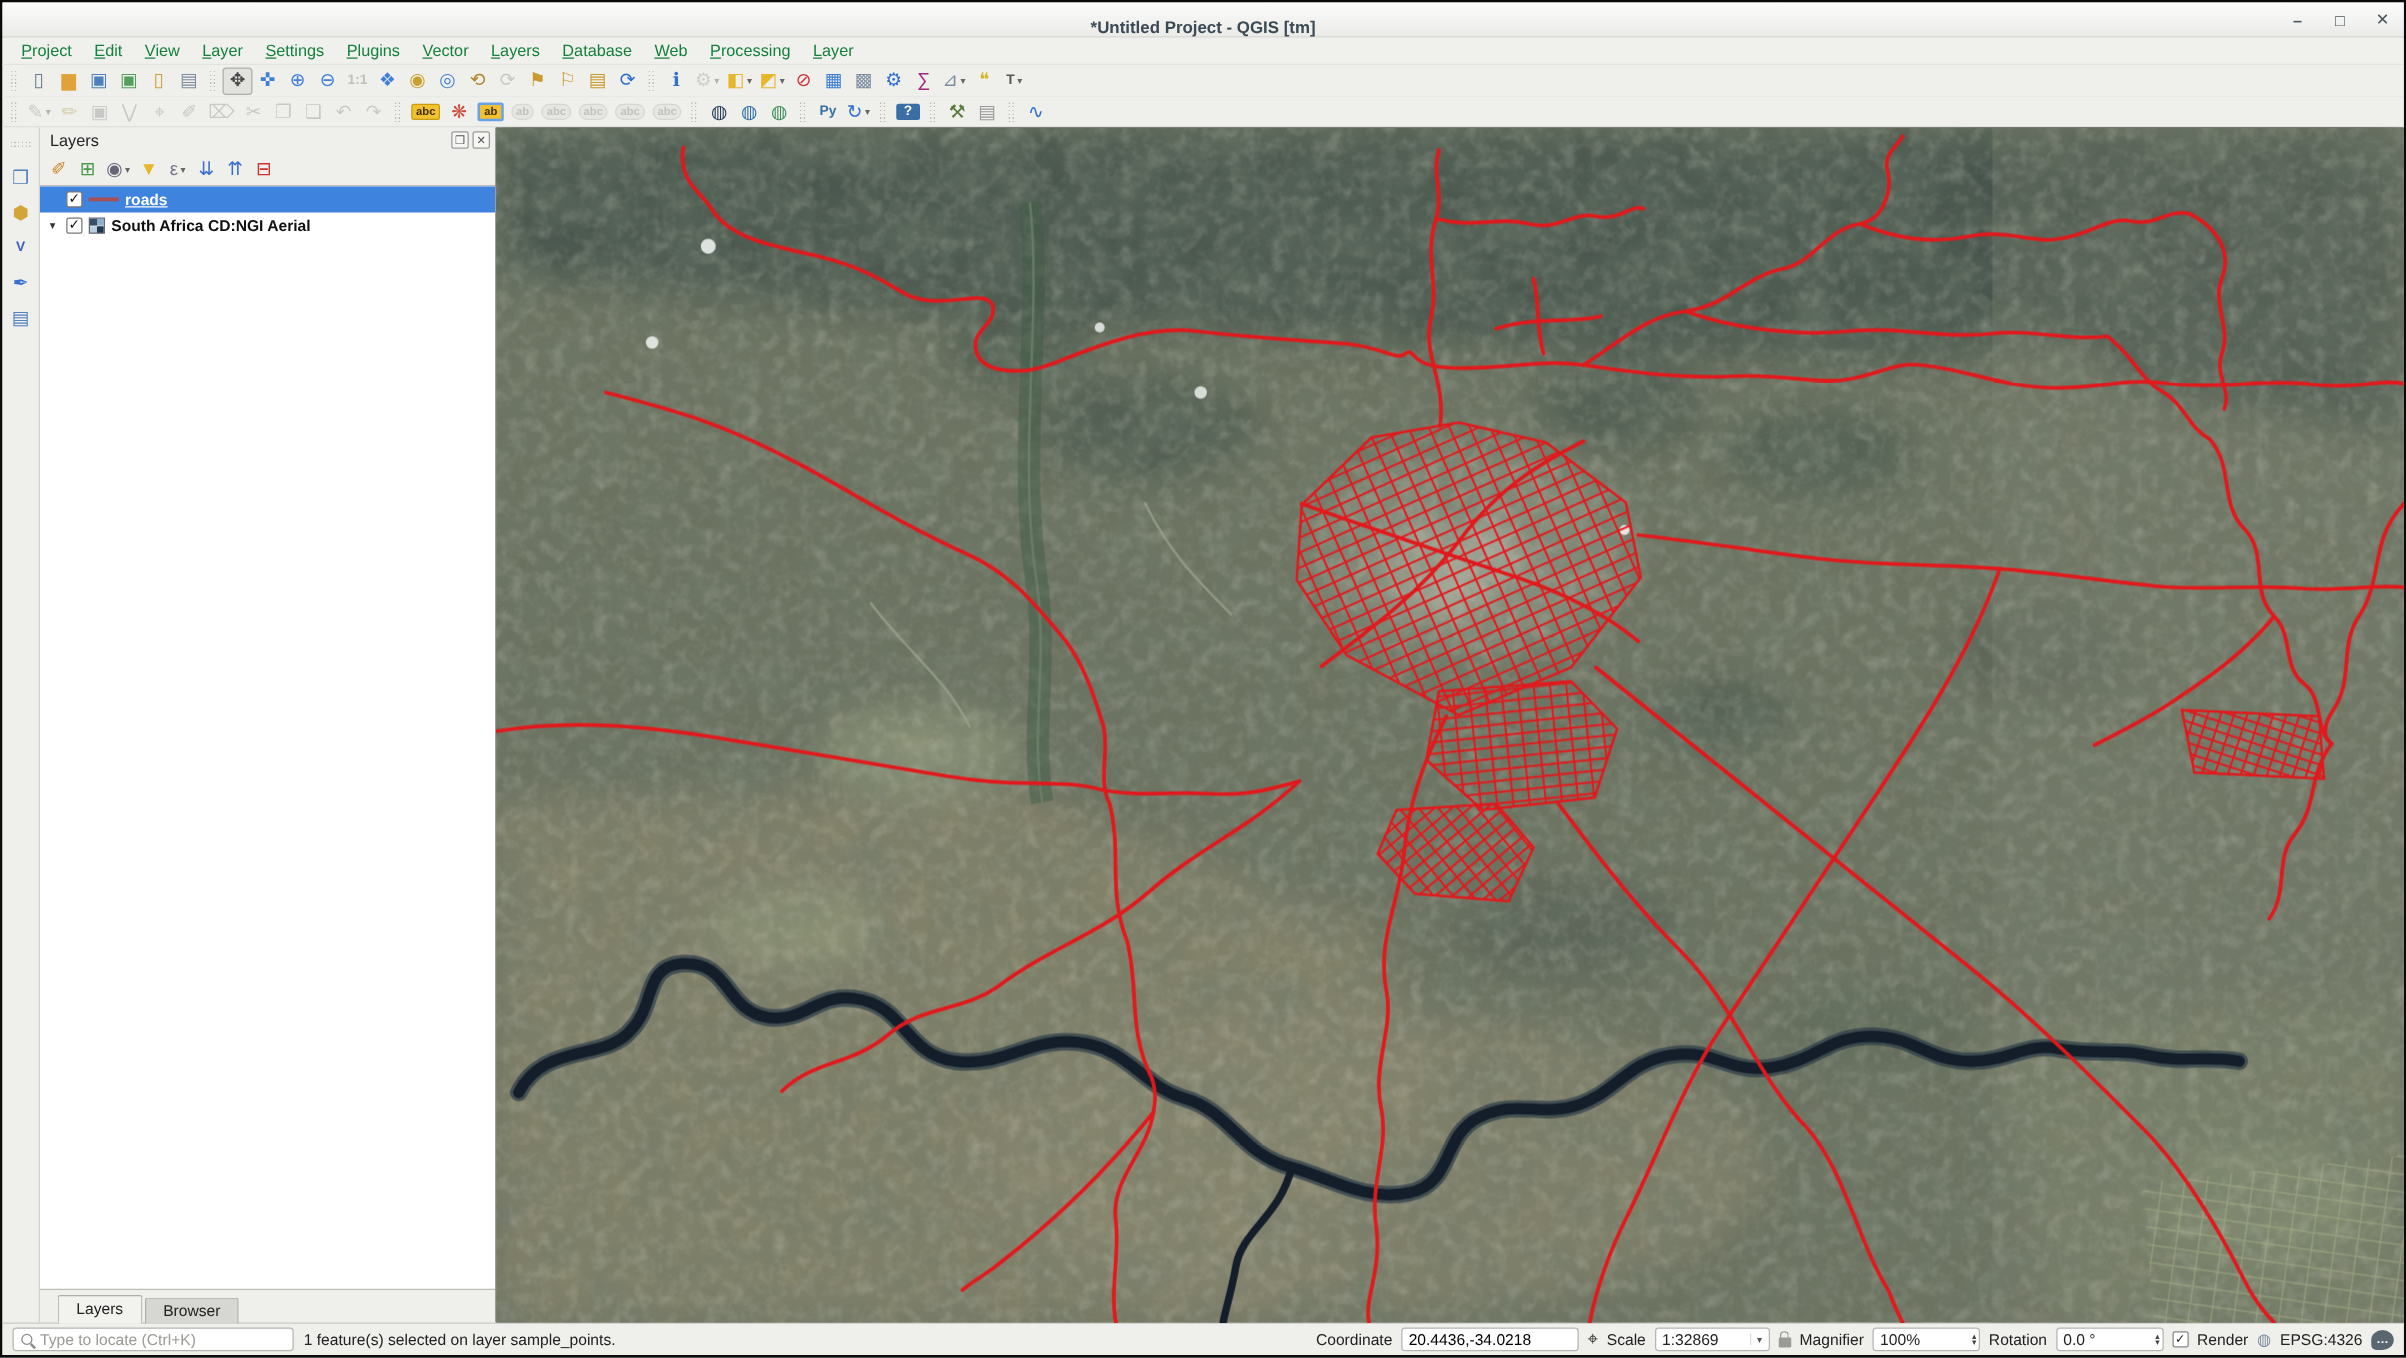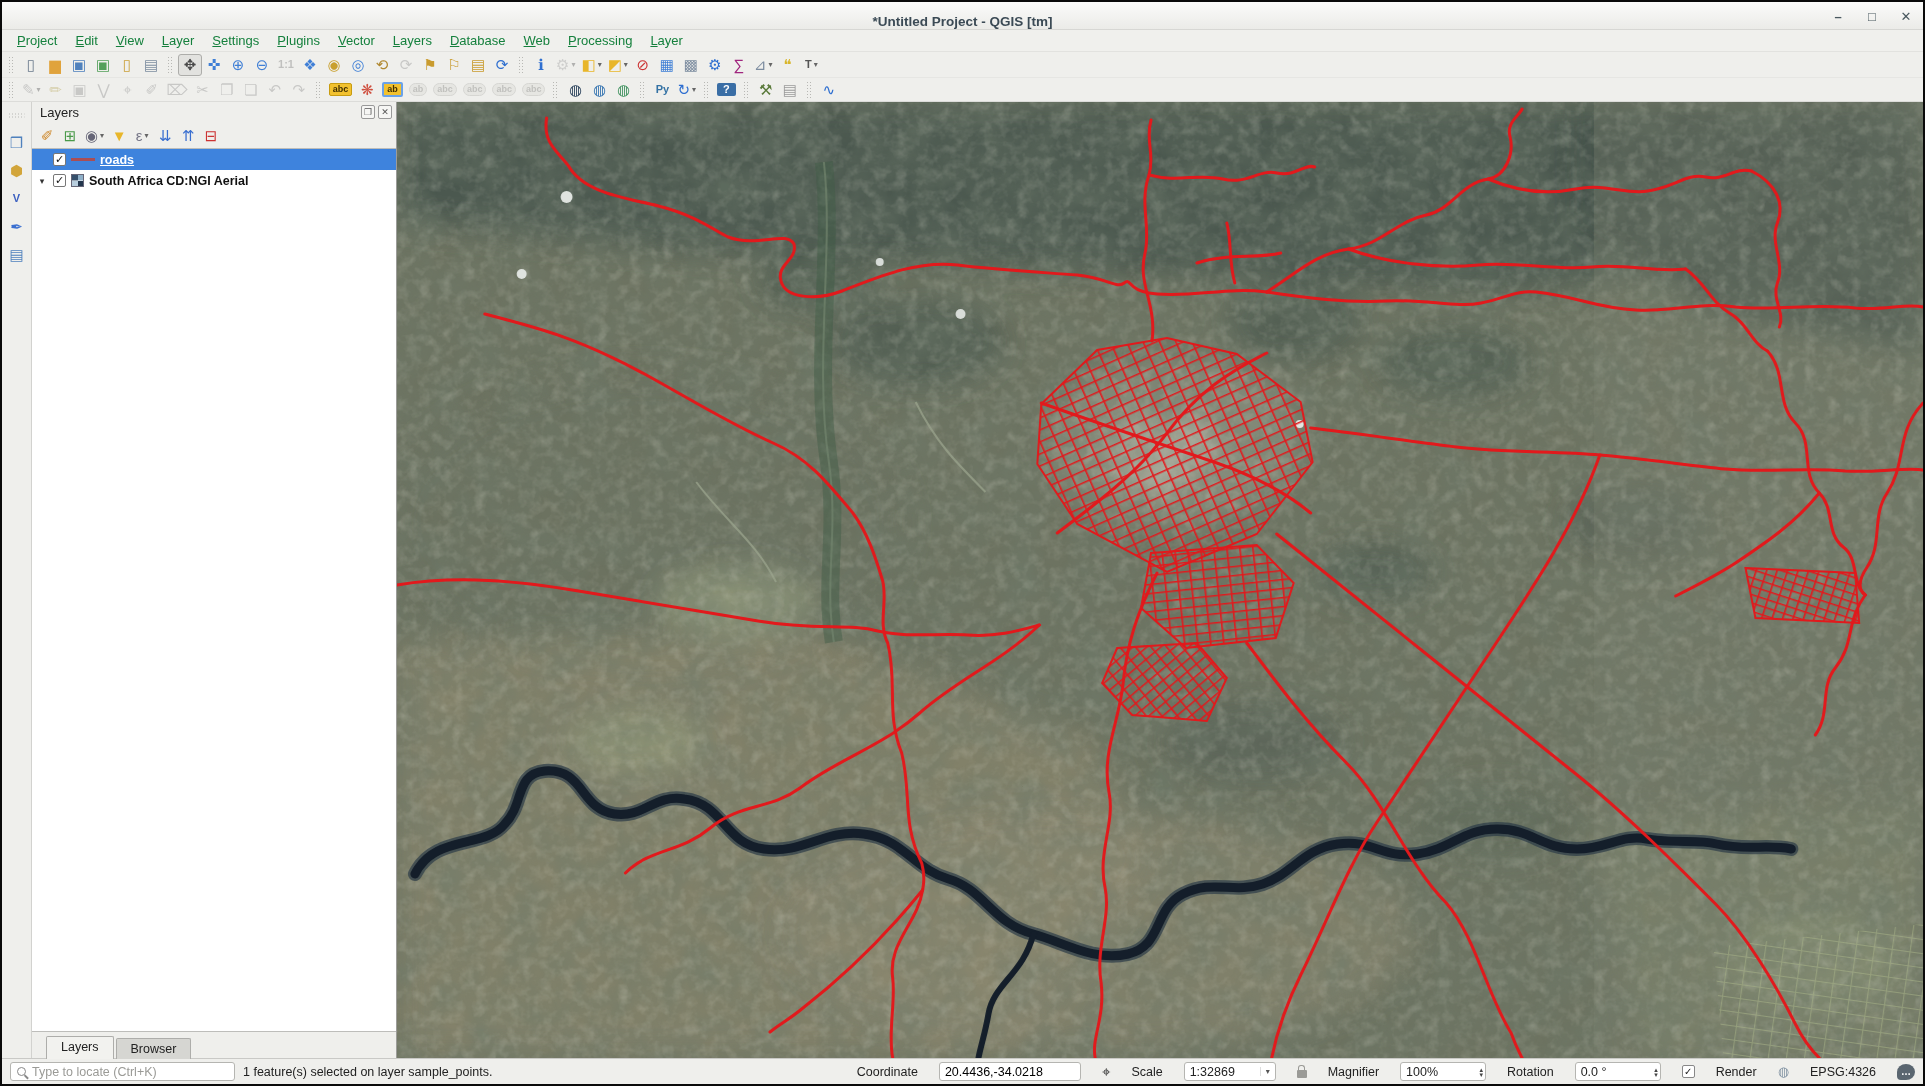--- a/index.html
+++ b/index.html
@@ -84,21 +84,21 @@
   .statusbar{height:26px;flex:0 0 26px;background:#efefec;border-top:1px solid #c9c9c6;
     display:flex;align-items:center;padding:0 8px;font-size:12.5px;color:#222;gap:8px}
   .locate{width:225px;height:19px;background:#fff;border:1px solid #b5b5b1;border-radius:3px;
     display:flex;align-items:center;padding:0 6px;gap:6px}
   .locate input{border:none;outline:none;width:100%;font-size:12.5px;color:#333;background:transparent;
     font-family:"Liberation Sans","DejaVu Sans",sans-serif}
   .locate input::placeholder{color:#9a9a96}
   .search-icon{position:relative;width:9px;height:9px;border:1.5px solid #888;border-radius:50%;flex:0 0 9px}
   .search-icon::after{content:"";position:absolute;width:5px;height:1.5px;background:#888;transform:rotate(45deg);right:-4px;bottom:-2px}
   .sb-msg{color:#222}
-  .sb-right{margin-left:auto;display:flex;align-items:center;gap:21px}
+  .sb-right{margin-left:auto;display:flex;align-items:center;gap:7px}
   .sb-label{color:#222}
   .field{height:19px;background:#fff;border:1px solid #b5b5b1;border-radius:3px;display:flex;align-items:center;padding:0 5px;font-size:12.5px}
   .field.coord{width:142px}
   .field.combo{width:92px;justify-content:space-between}
   .combo-arrow{font-size:8px;color:#555;border-left:1px solid #ddd;padding-left:5px}
   .field.spin{width:86px;justify-content:space-between;padding-right:2px}
   .spin-col{display:flex;flex-direction:column;line-height:5px;font-size:7px;color:#444}
   .lock-icon{width:10px;height:8px;background:#9a9a96;border-radius:1px;position:relative;margin-top:4px}
   .lock-icon::before{content:"";position:absolute;top:-5px;left:1.5px;width:5px;height:5px;border:1.5px solid #9a9a96;border-bottom:none;border-radius:3px 3px 0 0}
   .pointer-glyph{font-size:15px;color:#333}

